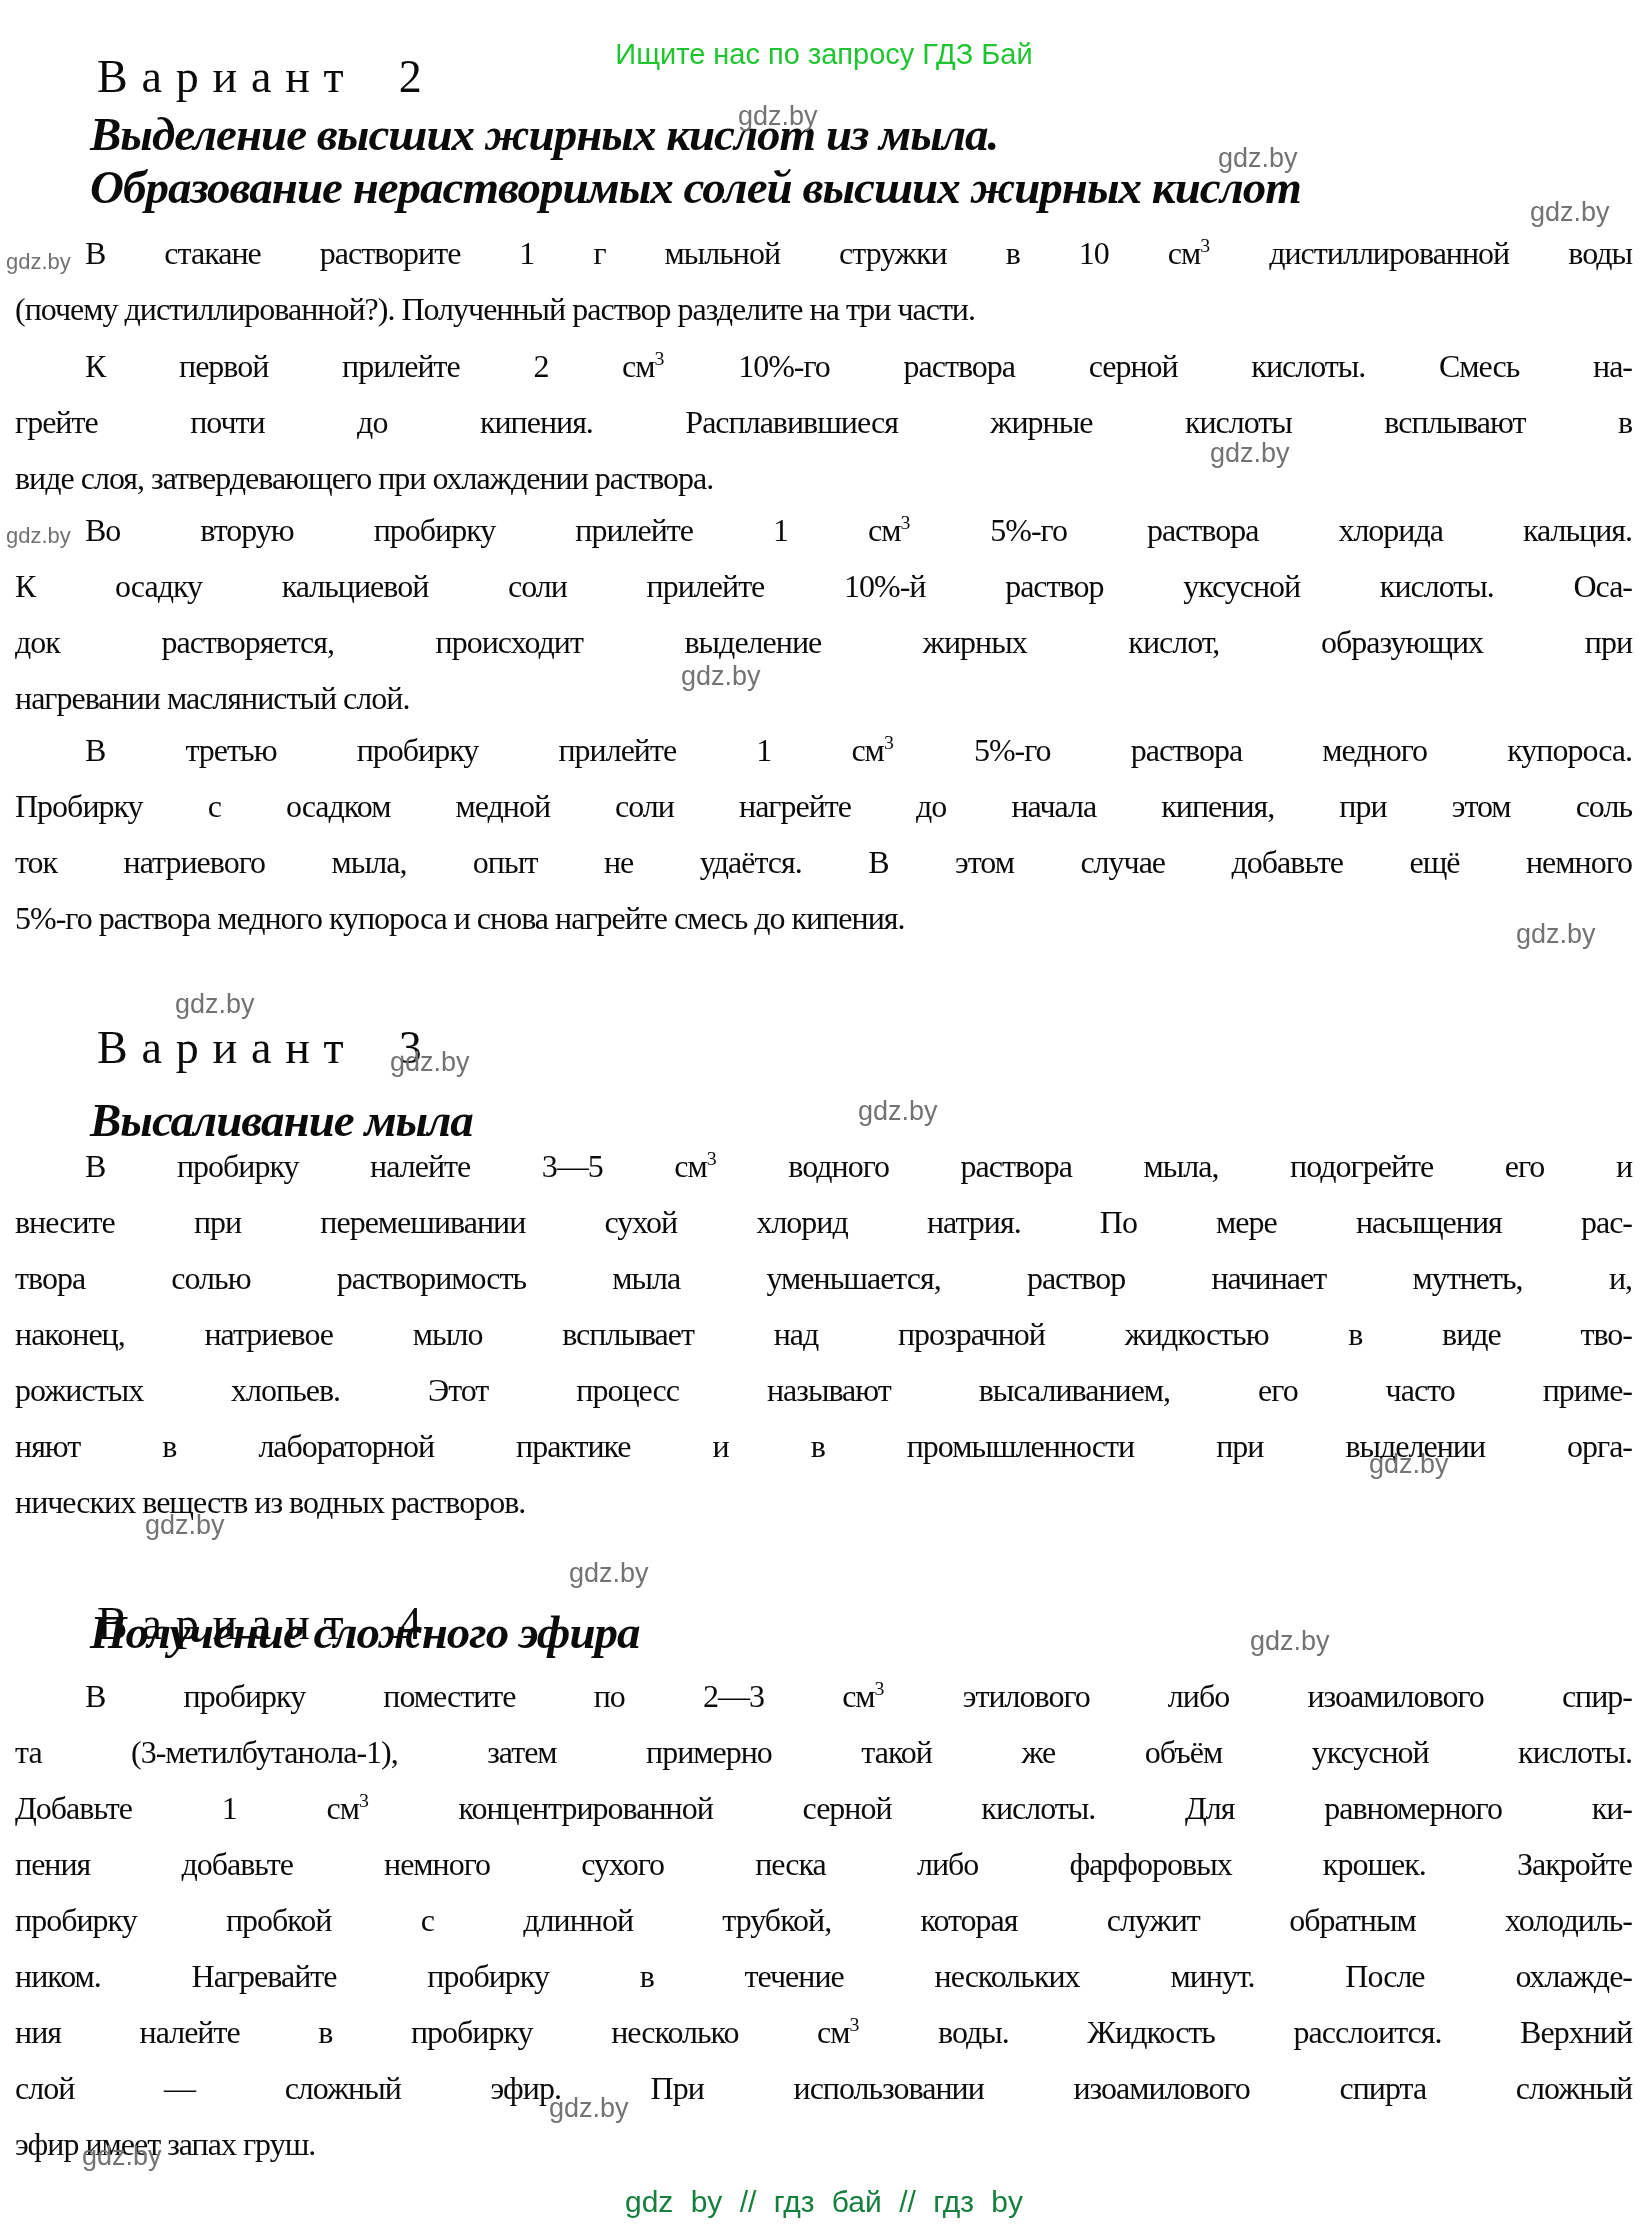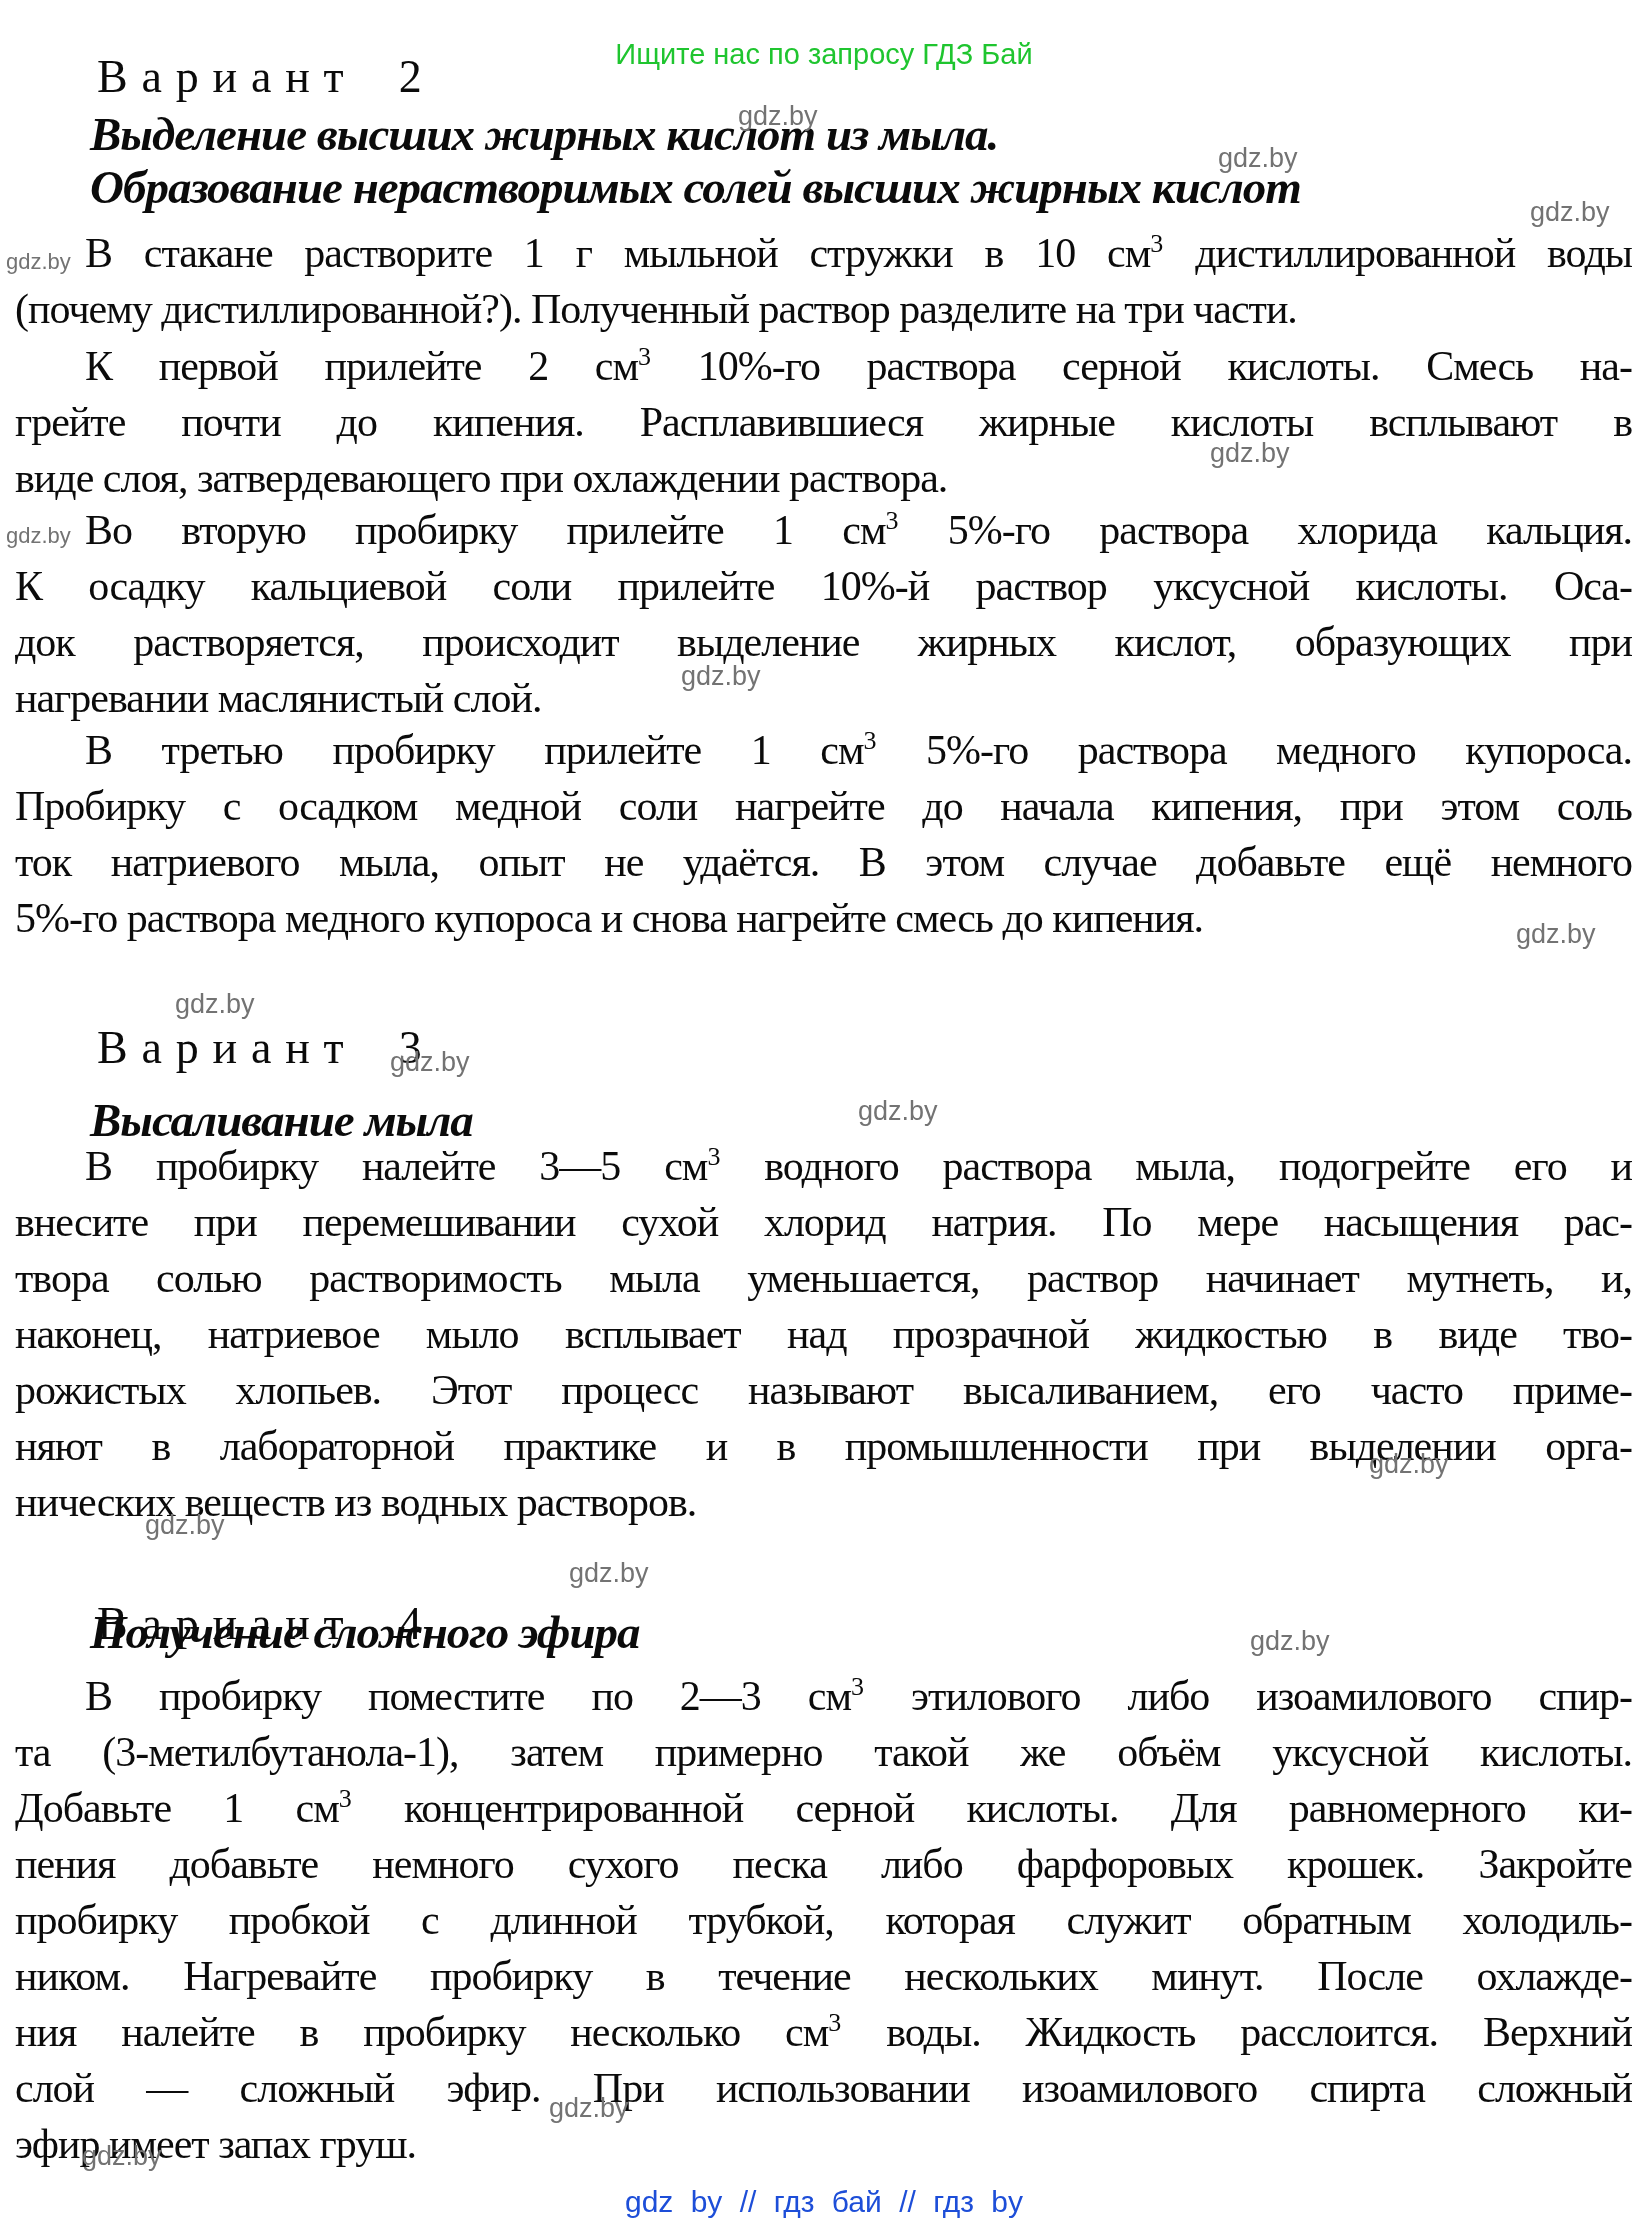--- a/index.html
+++ b/index.html
@@ -26,21 +26,21 @@
   }
   .heading{
     position:absolute;left:90px;
     font-size:47px;
     font-weight:bold;font-style:italic;
     letter-spacing:-1px;
     white-space:nowrap;
   }
   .para{
     position:absolute;left:15px;right:16px;
-    font-size:42px;
+    font-size:32px;
     letter-spacing:-1px;
     line-height:56px;
   }
   .line{
     text-align:justify;
     text-align-last:justify;
     height:56px;
     overflow:visible;
     white-space:nowrap;
   }
@@ -139,15 +139,15 @@
       <span class="wm" style="left: 390px; top: 1047px;">gdz.by</span>
       <span class="wm" style="left: 858px; top: 1096px;">gdz.by</span>
       <span class="wm" style="left: 1369px; top: 1449px;">gdz.by</span>
       <span class="wm" style="left: 145px; top: 1510px;">gdz.by</span>
       <span class="wm" style="left: 569px; top: 1558px;">gdz.by</span>
       <span class="wm" style="left: 1250px; top: 1626px;">gdz.by</span>
       <span class="wm" style="left: 549px; top: 2093px;">gdz.by</span>
       <span class="wm" style="left: 82px; top: 2141px;">gdz.by</span>
     </div>
 
-  <div class="footer" style="color: #1d4ed8; top: 2185px;">gdz by // гдз бай // гдз by</div>
+  <div class="footer" style="color: #15803d; top: 2185px;">gdz by // гдз бай // гдз by</div>
 </div>
 
 
 </body></html>

